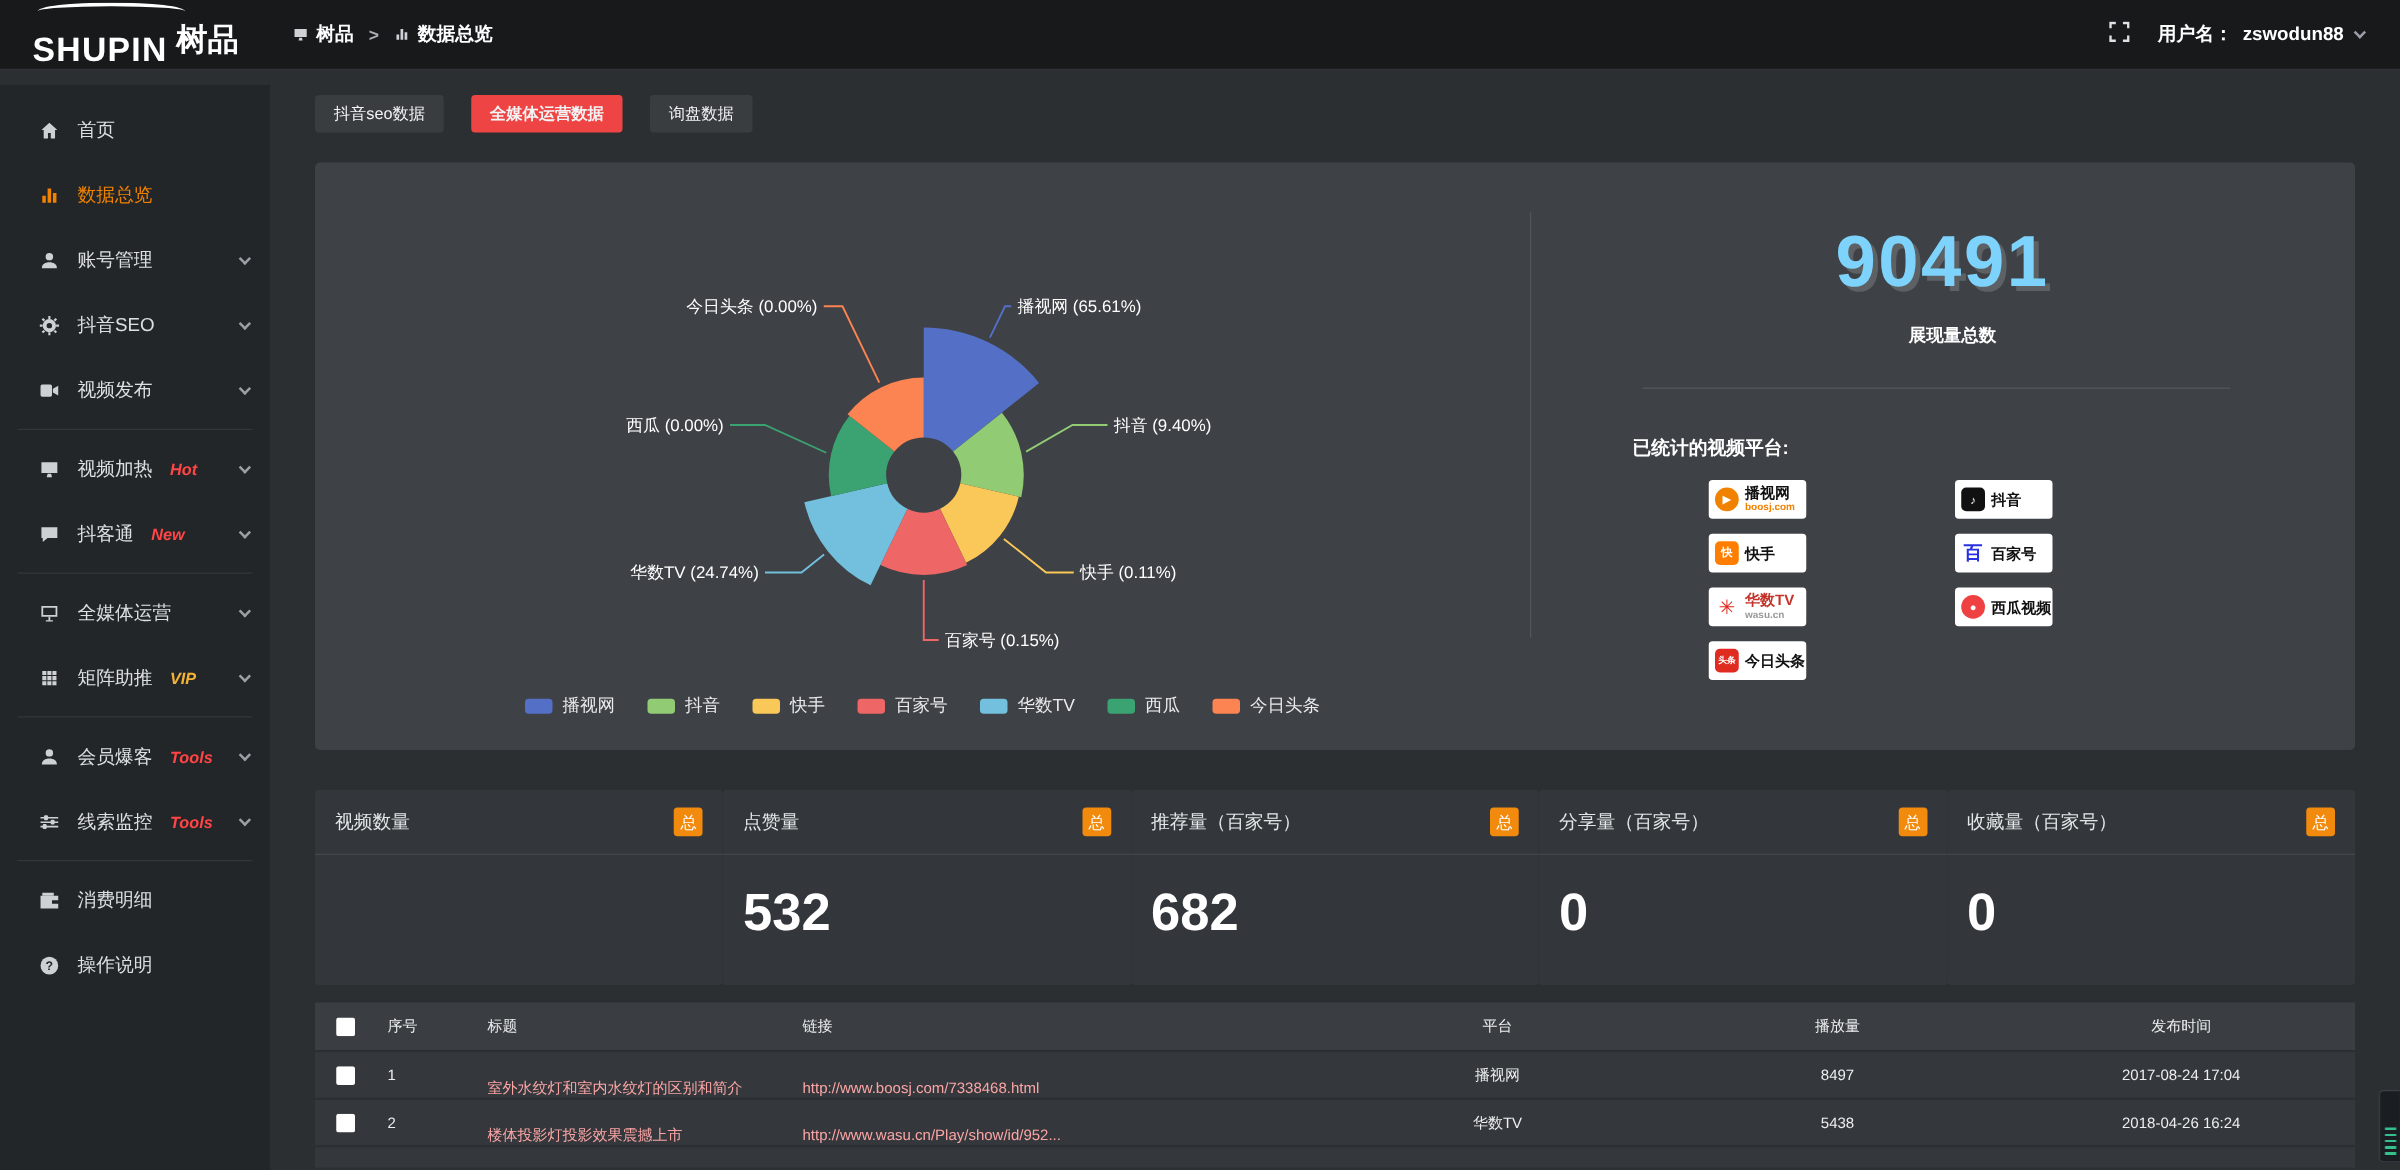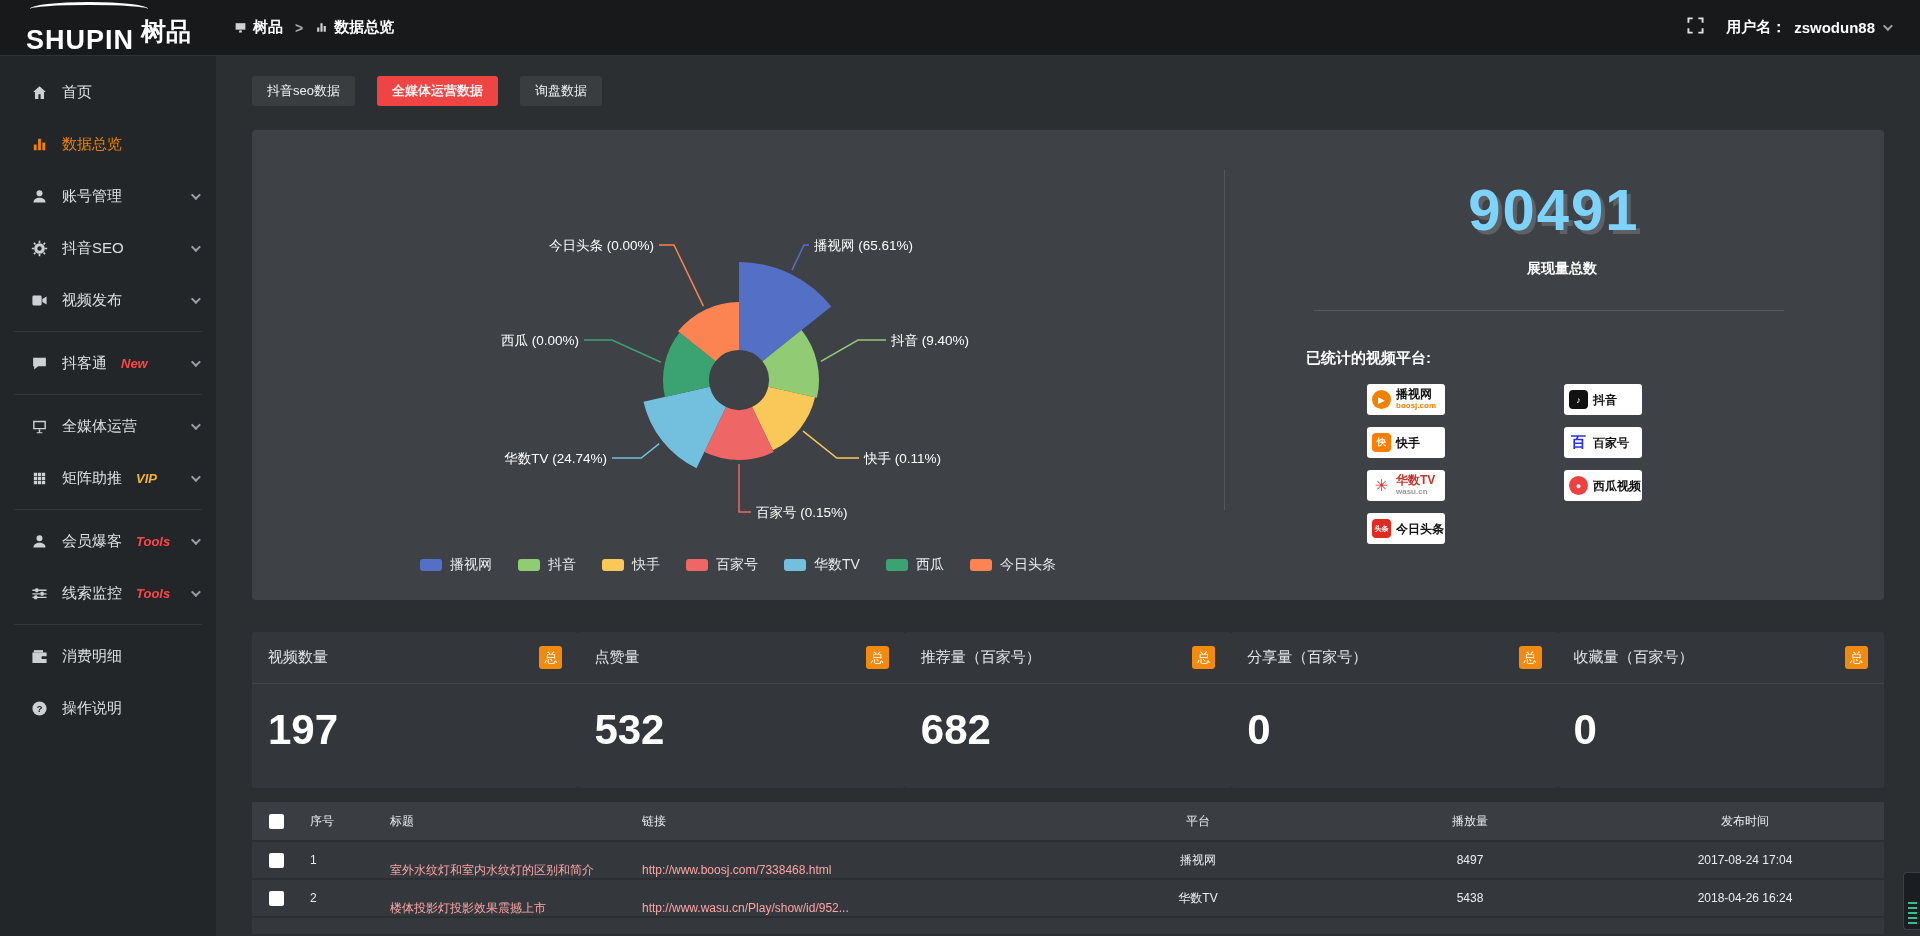--- a/index.html
+++ b/index.html
@@ -18,21 +18,21 @@
   .crumb { display:flex; align-items:center; gap:6px; cursor:pointer; }
   .crumb svg { width:13px; height:13px; fill:#cfd2d5; }
   .crumb-sep { color:#aab0b5; margin:0 12px; font-size:14px; }
   .top-right { margin-left:auto; display:flex; align-items:center; gap:22px; padding-right:30px; }
   .fs-icon svg { width:17px; height:17px; stroke:#dfe2e5; stroke-width:2; fill:none; cursor:pointer; }
   .user-entry { display:flex; align-items:center; gap:8px; font-size:15px; font-weight:700; color:#fff; cursor:pointer; }
   .chev { display:inline-block; width:7px; height:7px; border-right:2px solid #9aa0a6;
     border-bottom:2px solid #9aa0a6; transform:rotate(45deg) translateY(-2px); }
 
   
-  .sidebar { position:fixed; top:56px; left:0; bottom:0; width:216px; background:#232629; padding-top:10px; z-index:20;}
+  .sidebar { position:fixed; top:68px; left:0; bottom:0; width:216px; background:#232629; padding-top:10px; z-index:20;}
   .side-item { display:flex; align-items:center; height:52px; padding:0 18px 0 30px;
     font-size:15px; color:#dde0e3; cursor:pointer; }
   .side-item .s-icon { width:18px; height:18px; margin-right:14px; display:flex; align-items:center; justify-content:center;}
   .side-item .s-icon svg { width:17px; height:17px; fill:#ced1d4; }
   .side-item.active { color:#f08200; }
   .side-item.active .s-icon svg { fill:#f08200; }
   .s-label { font-weight:400; }
   .s-badge { font-size:13px; font-style:italic; font-weight:800; margin-left:14px; }
   .s-badge.red { color:#ff4545; }
   .s-badge.gold { color:#f3b337; }
@@ -243,20 +243,30 @@
             <use href="#i-video"></use>
           </svg>
         </span>
         <span class="s-label">视频发布</span>
         <span class="chev s-chev"></span>
       </div>
       <div class="side-divider"></div>
       <div class="side-item">
         <span class="s-icon">
           <svg>
+            <use href="#i-screen"></use>
+          </svg>
+        </span>
+        <span class="s-label">视频加热</span>
+        <span class="s-badge red">Hot</span>
+        <span class="chev s-chev"></span>
+      </div>
+      <div class="side-item">
+        <span class="s-icon">
+          <svg>
             <use href="#i-chat"></use>
           </svg>
         </span>
         <span class="s-label">抖客通</span>
         <span class="s-badge red">New</span>
         <span class="chev s-chev"></span>
       </div>
       <div class="side-divider"></div>
       <div class="side-item">
         <span class="s-icon">
@@ -438,21 +448,20 @@
         </div>
     </div>
   </div>
 
   <div class="cards" id="cards">
       <div class="card">
         <div class="card-head">
           <span class="card-label">视频数量</span>
           <span class="zong">总</span>
         </div>
-        <div class="card-value">197</div>
       </div>
       <div class="card">
         <div class="card-head">
           <span class="card-label">点赞量</span>
           <span class="zong">总</span>
         </div>
         <div class="card-value">532</div>
       </div>
       <div class="card">
         <div class="card-head">

